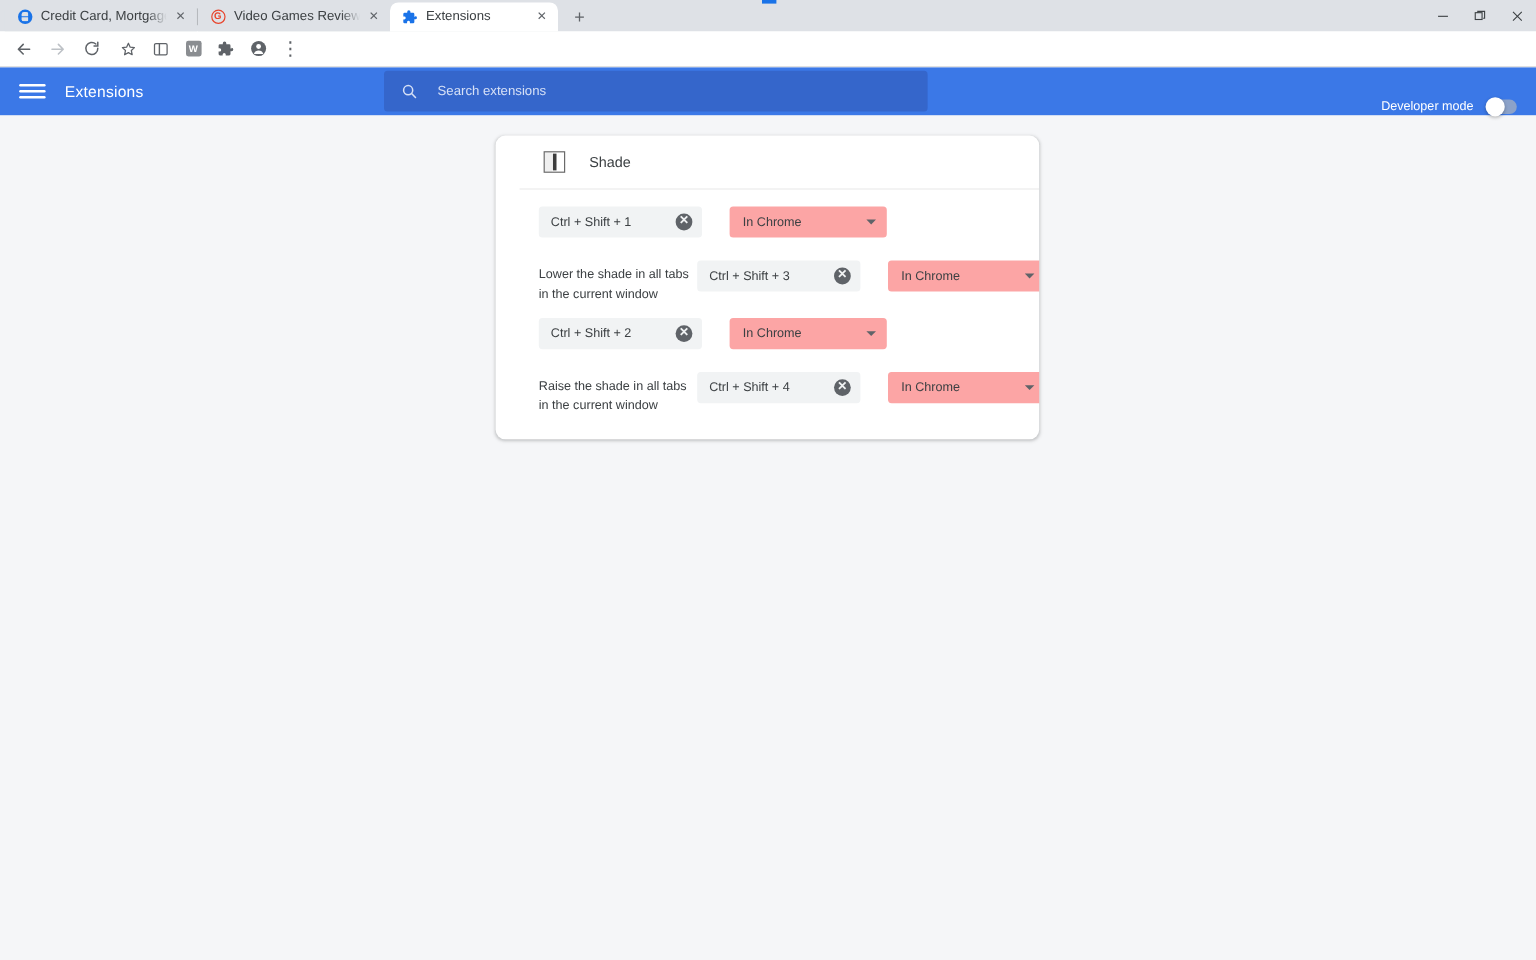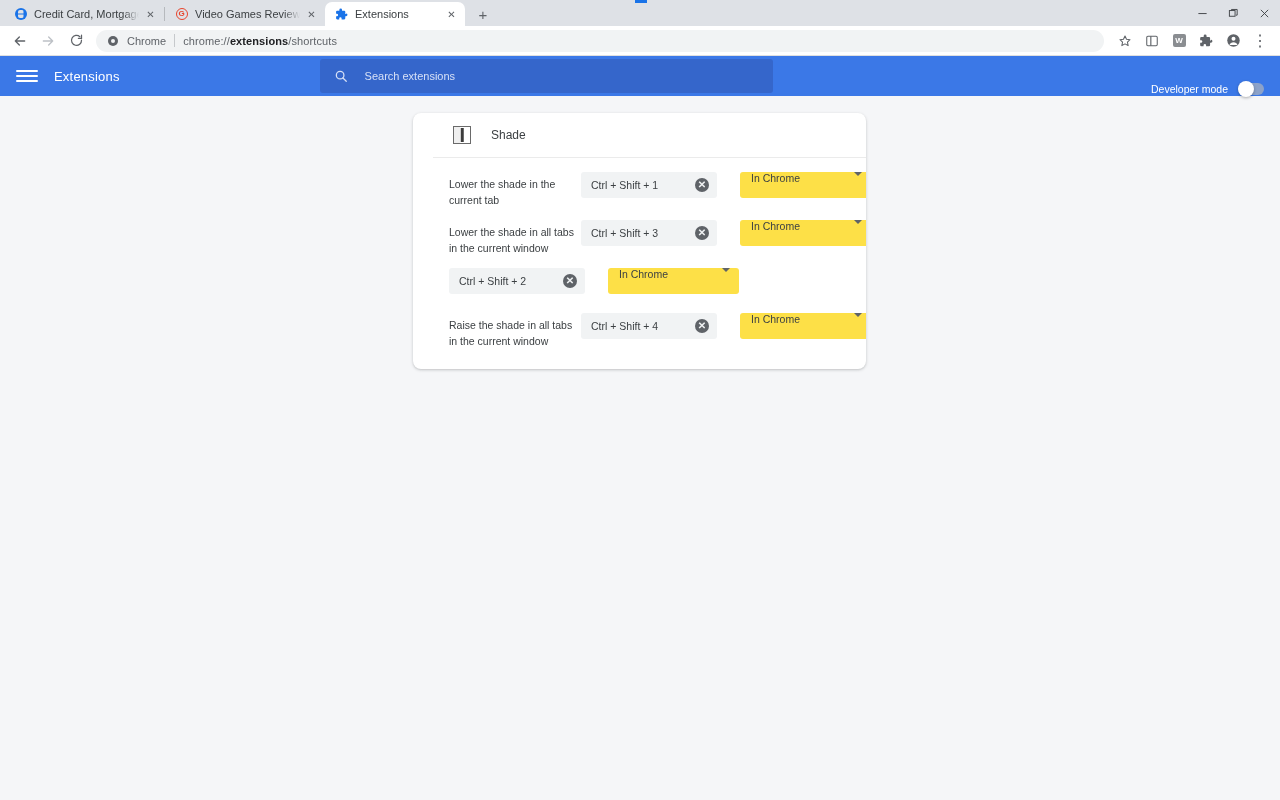--- a/index.html
+++ b/index.html
@@ -214,22 +214,22 @@
   }
   .sc-key { flex: 1; font-size: 10.5px; color: #3c4043; white-space: nowrap; }
   .sc-clear {
     width: 14px; height: 14px; flex: 0 0 14px; border-radius: 50%;
     background: #5f6368; color: #f1f3f4;
     display: flex; align-items: center; justify-content: center;
     font-size: 10px; line-height: 1; font-weight: bold;
   }
   .sc-select {
     width: 131px; flex: 0 0 131px; height: 26px;
-    background: #fde047; border-radius: 3px;
-    display: flex; padding: 0 9px 0 11px;
+    background: #fca5a5; border-radius: 3px;
+    display: flex; align-items: center; padding: 0 9px 0 11px;
   }
   .sc-select-val { flex: 1; font-size: 10.5px; color: #3c4043; }
   .caret {
     width: 0; height: 0;
     border-left: 4px solid transparent;
     border-right: 4px solid transparent;
     border-top: 4.5px solid #5f6368;
   }
   svg { display: block; }
 </style>
@@ -302,31 +302,20 @@
         <path d="M5 12h14M13 6l6 6-6 6"></path>
       </svg>
     </div>
     <div class="nav-btn">
       <svg width="15" height="15" viewBox="0 0 24 24" fill="none" stroke="#5f6368" stroke-width="2" stroke-linecap="round">
         <path d="M20 11.5a8 8 0 1 1-2.6-5.6"></path>
         <path d="M20 3.5v5h-5"></path>
       </svg>
     </div>
 
-    <div class="omnibox">
-      <span class="omni-icon">
-        <svg width="12" height="12" viewBox="0 0 24 24" fill="#5f6368">
-          <circle cx="12" cy="12" r="10"></circle>
-          <circle cx="12" cy="12" r="4" fill="#f1f3f4"></circle>
-        </svg>
-      </span>
-      <span class="omni-chip">Chrome</span>
-      <span class="omni-divider"></span>
-      <span class="omni-url"><span>chrome://</span><b>extensions</b><span>/shortcuts</span></span>
-    </div>
 
     <div class="tb-icon">
       <svg width="14" height="14" viewBox="0 0 24 24" fill="none" stroke="#5f6368" stroke-width="1.8" stroke-linejoin="round">
         <path d="M12 3.5l2.6 5.6 6 .7-4.4 4.1 1.2 6-5.4-3-5.4 3 1.2-6L3.4 9.8l6-.7z"></path>
       </svg>
     </div>
     <div class="tb-icon">
       <svg width="14" height="14" viewBox="0 0 24 24" fill="none" stroke="#5f6368" stroke-width="1.8">
         <rect x="3" y="4" width="18" height="16" rx="2"></rect>
         <path d="M10 4v16" stroke-width="2"></path>
@@ -380,21 +369,20 @@
 
     <div class="card">
       <div class="card-head">
         <span class="shade-icon"></span>
         <span class="card-title">Shade</span>
       </div>
 
       <div class="shortcut-list">
 
         <div class="shortcut-row">
-          <div class="sc-label">Lower the shade in the current tab</div>
           <div class="sc-input">
             <span class="sc-key">Ctrl + Shift + 1</span>
             <span class="sc-clear">✕</span>
           </div>
           <div class="sc-select">
             <span class="sc-select-val">In Chrome</span>
             <span class="caret"></span>
           </div>
         </div>
 

